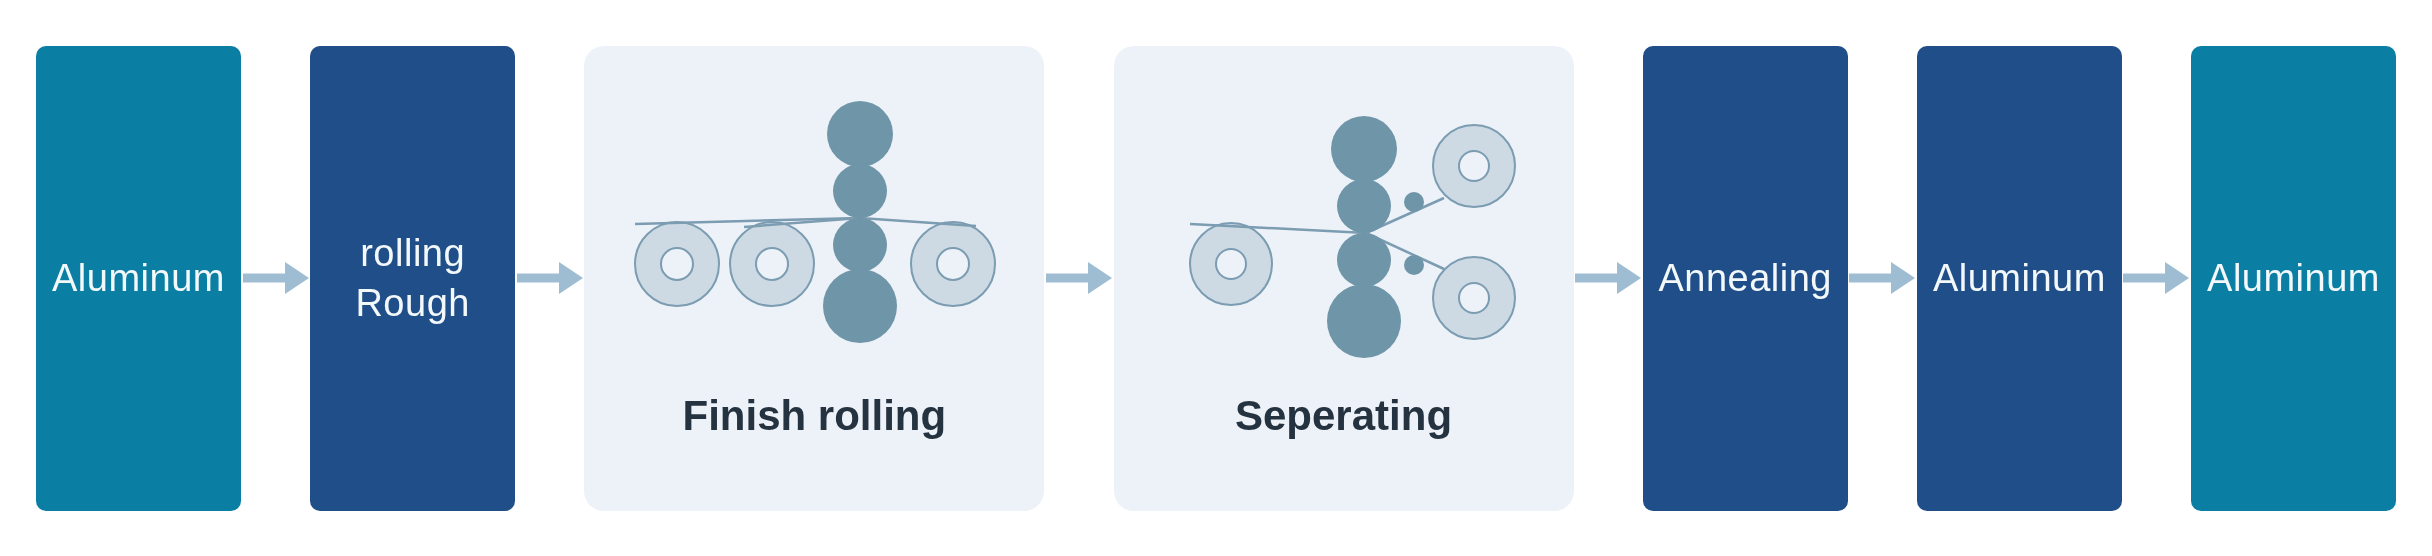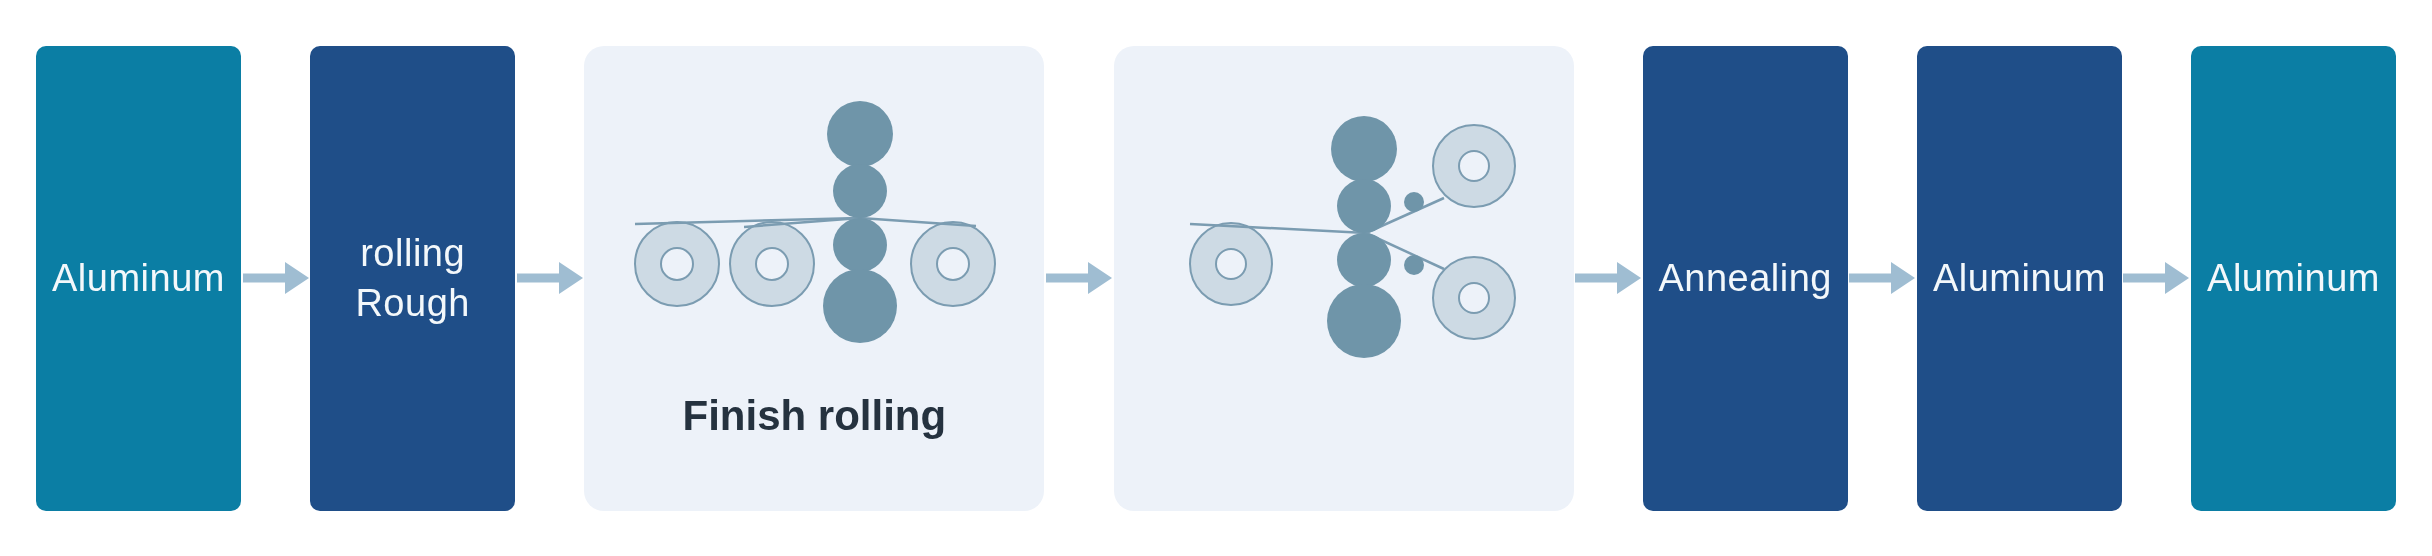--- a/index.html
+++ b/index.html
@@ -142,20 +142,21 @@
       <path class="strip" d="M252,187 L330,223"></path>
 
       <circle class="roller" cx="250" cy="103" r="33"></circle>
       <circle class="roller" cx="250" cy="160" r="27"></circle>
       <circle class="roller" cx="250" cy="214" r="27"></circle>
       <circle class="roller" cx="250" cy="275" r="37"></circle>
 
       <circle class="dot" cx="300" cy="156" r="10"></circle>
       <circle class="dot" cx="300" cy="219" r="10"></circle>
     </svg>
+    <div class="caption">Seperating</div>
   </div>
 
   <div class="arrow">
     <svg viewBox="0 0 66 34">
       <rect class="arrow-shape" x="0" y="12.5" width="43" height="9"></rect>
       <polygon class="arrow-shape" points="42,1 66,17 42,33"></polygon>
     </svg>
   </div>
 
   <div class="node box blue">

